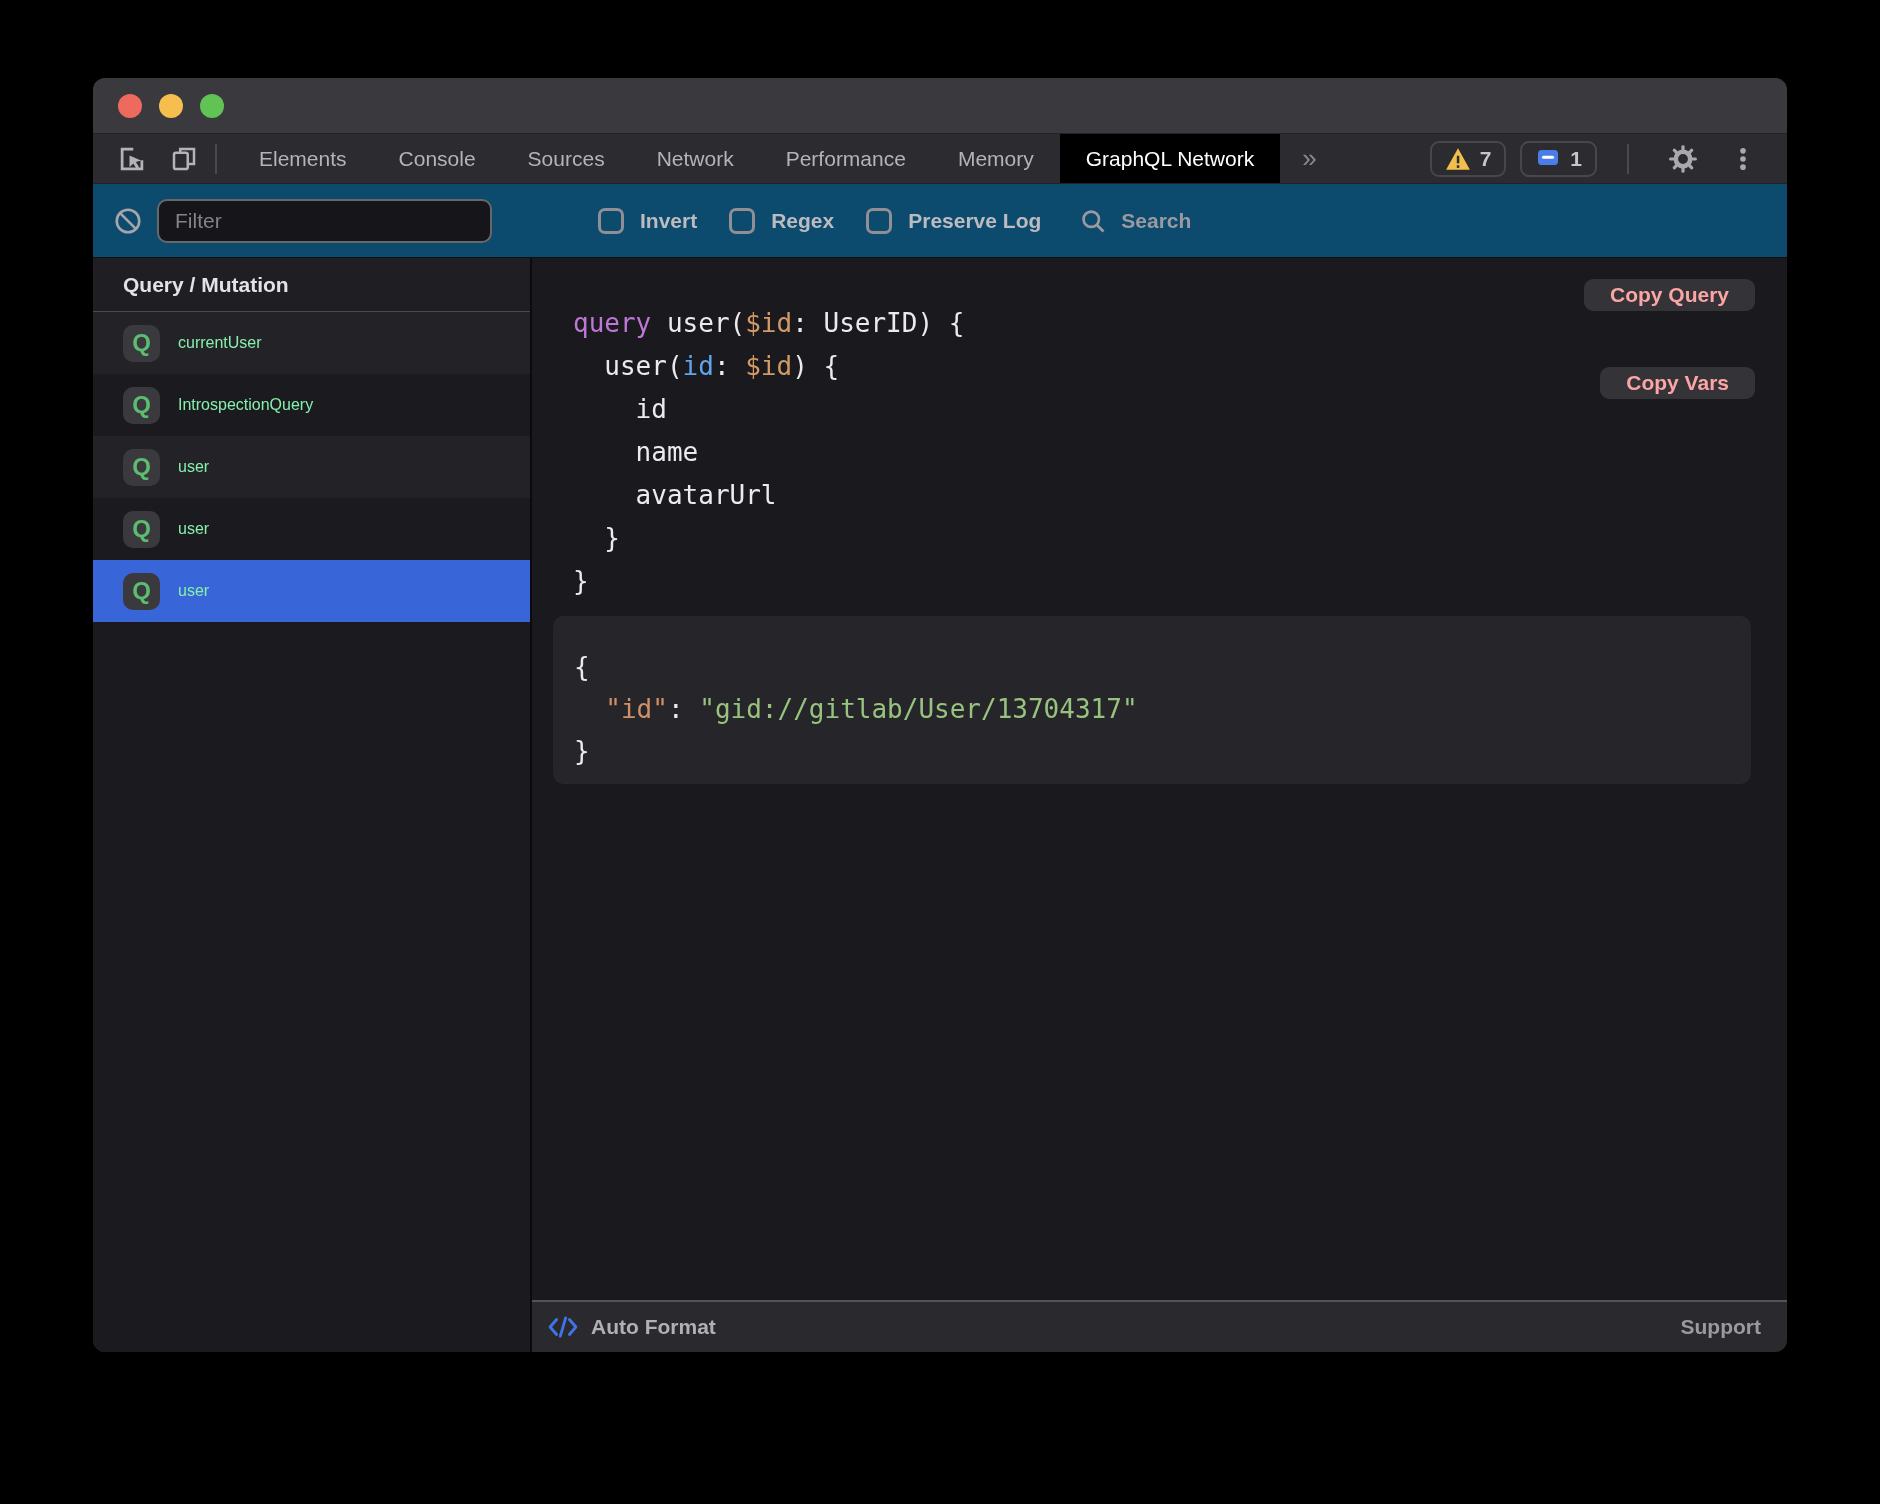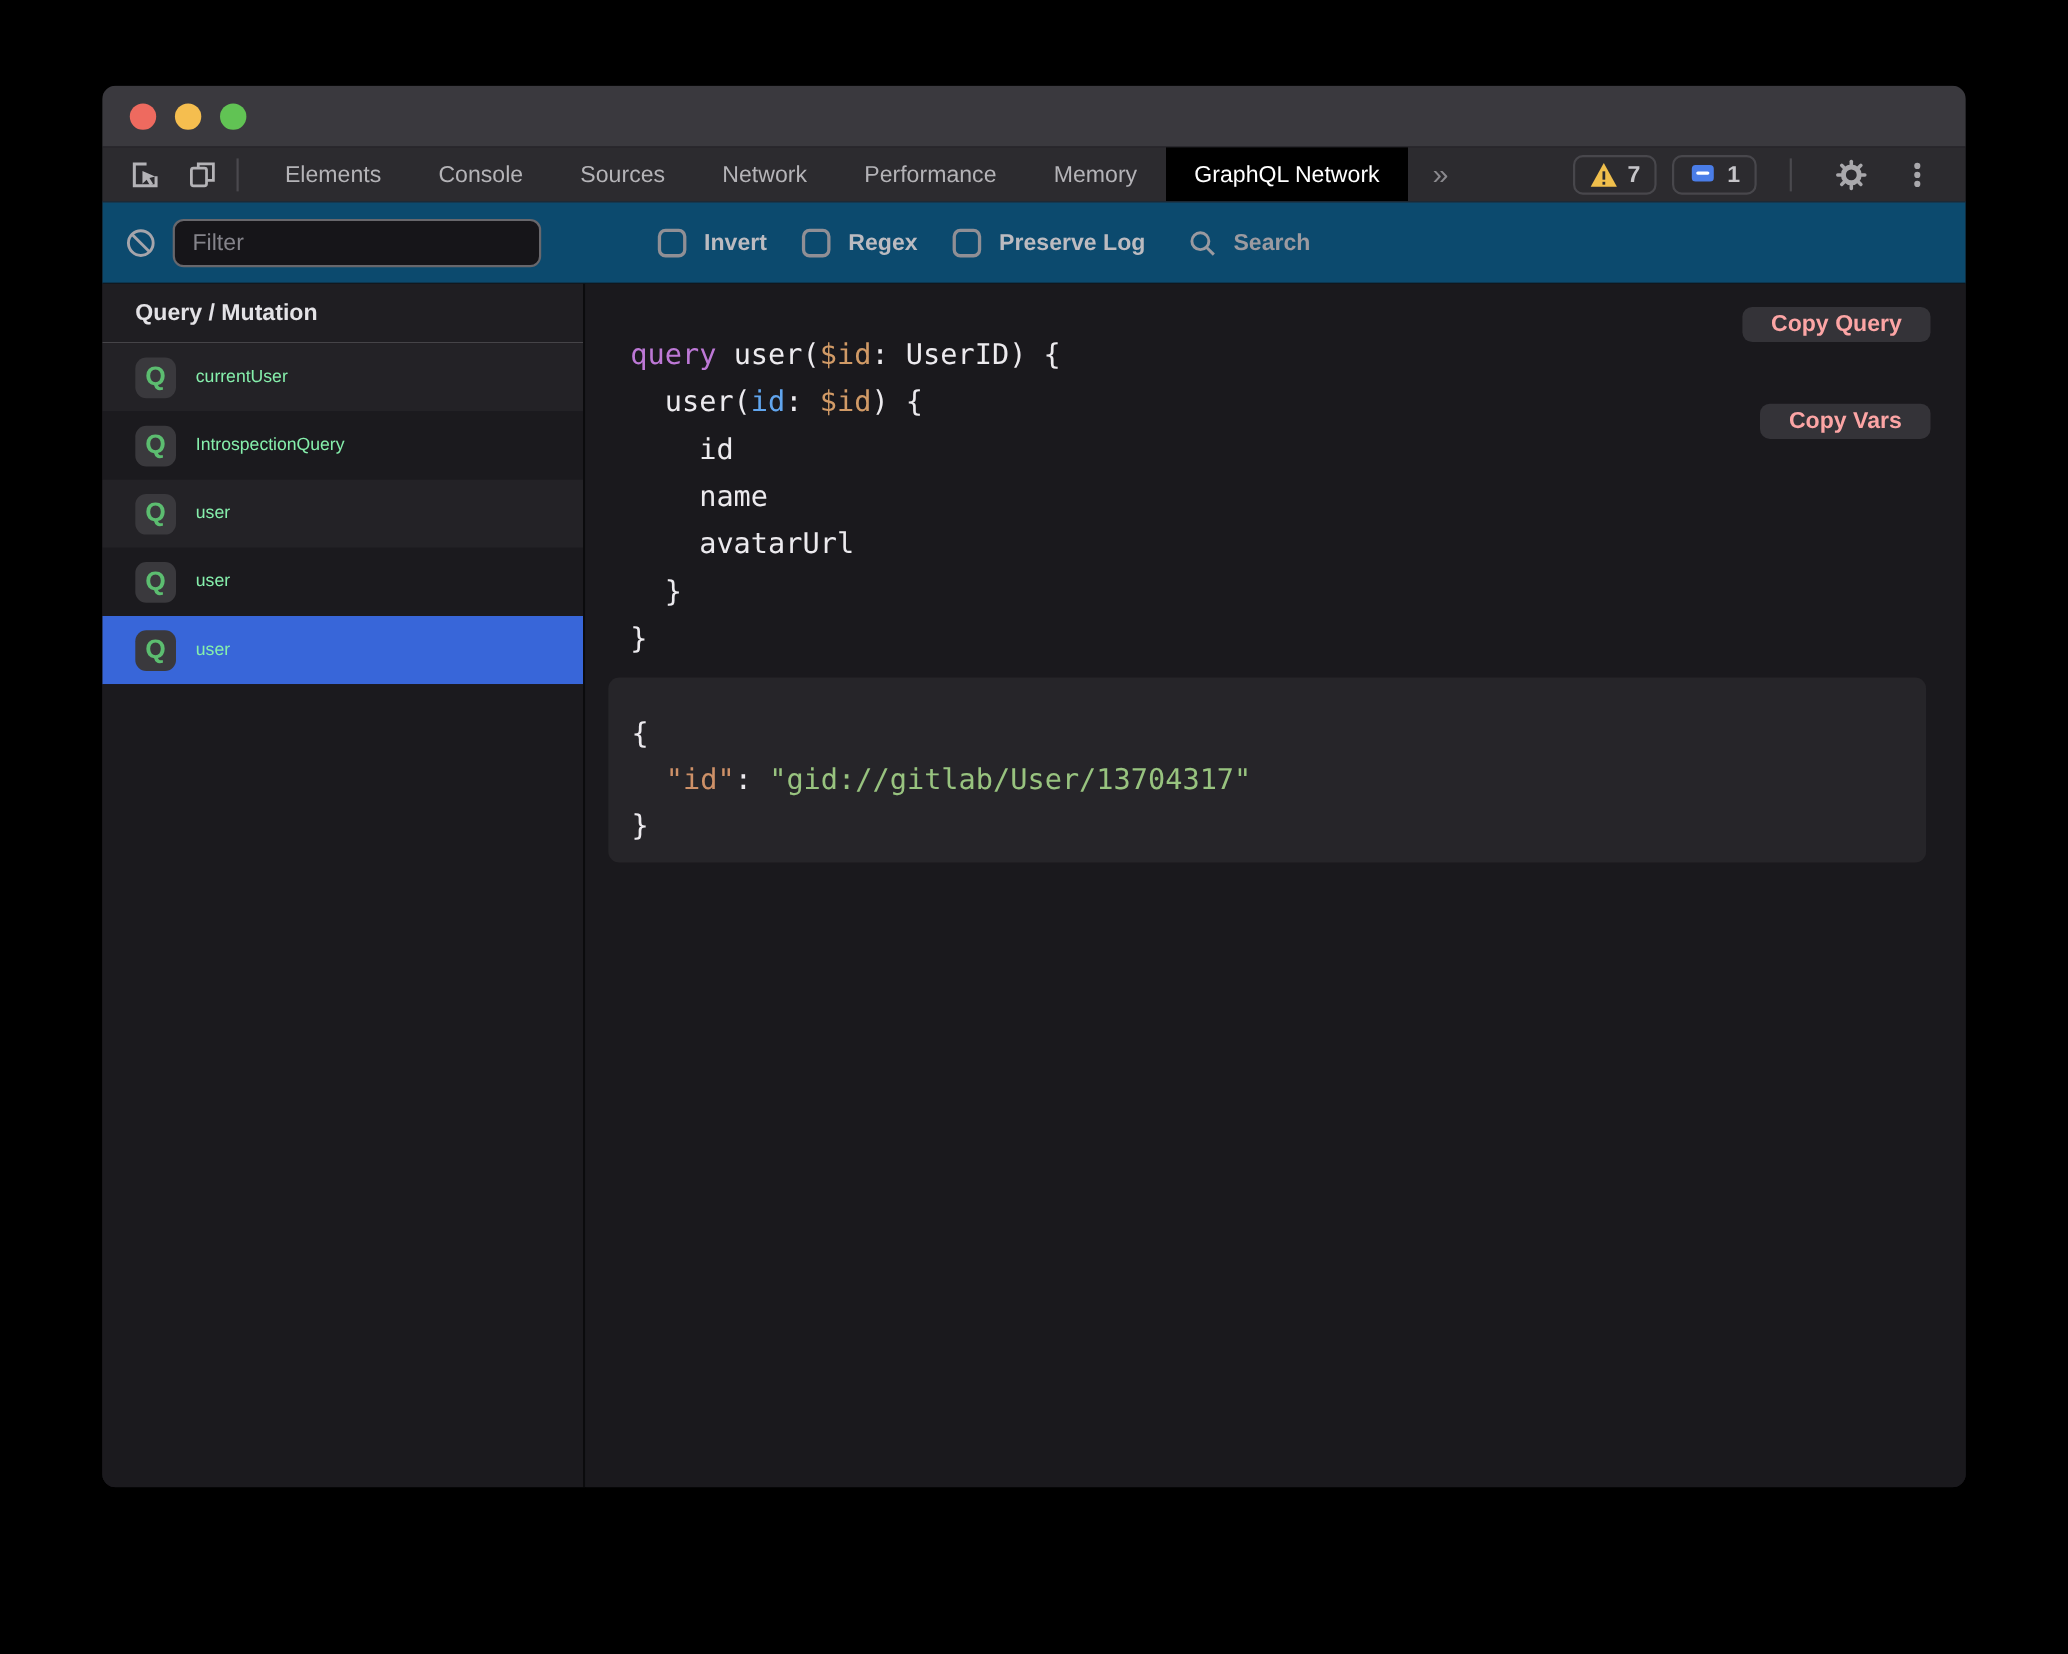--- a/index.html
+++ b/index.html
@@ -269,15 +269,28 @@
 
     <div class="detail">
 
       <div class="detail-body">
         <div class="code request-code"><div class="code-line"><span class="tok-keyword">query</span><span class="tok-plain"> user(</span><span class="tok-variable">$id</span><span class="tok-plain">: UserID) {</span></div><div class="code-line"><span class="tok-plain">  user(</span><span class="tok-argument">id</span><span class="tok-plain">: </span><span class="tok-variable">$id</span><span class="tok-plain">) {</span></div><div class="code-line"><span class="tok-plain">    id</span></div><div class="code-line"><span class="tok-plain">    name</span></div><div class="code-line"><span class="tok-plain">    avatarUrl</span></div><div class="code-line"><span class="tok-plain">  }</span></div><div class="code-line"><span class="tok-plain">}</span></div></div>
         <button class="copy-btn copy-query">Copy Query</button>
         <button class="copy-btn copy-vars">Copy Vars</button>
         <div class="code vars-box"><div class="code-line"><span class="tok-plain">{</span></div><div class="code-line"><span class="tok-plain">  </span><span class="tok-property">"id"</span><span class="tok-plain">: </span><span class="tok-string">"gid://gitlab/User/13704317"</span></div><div class="code-line"><span class="tok-plain">}</span></div></div>
       </div>
 
+      <div class="detail-footer">
+        <div class="auto-format">
+          <span style="display:flex;">
+            <svg width="30" height="24" viewBox="0 0 28 22" fill="none" stroke="#3f74e8" stroke-width="2.7" stroke-linecap="round" stroke-linejoin="round">
+                <path d="M8 4L2 11l6 7"></path>
+                <path d="M20 4l6 7-6 7"></path>
+                <path d="M16.5 2.5l-5 17"></path>
+              </svg>
+          </span>
+          <span class="af-label">Auto Format</span>
+        </div>
+        <div class="support">Support</div>
+      </div>
     </div>
   </div>
 </div>
 
 </body></html>

